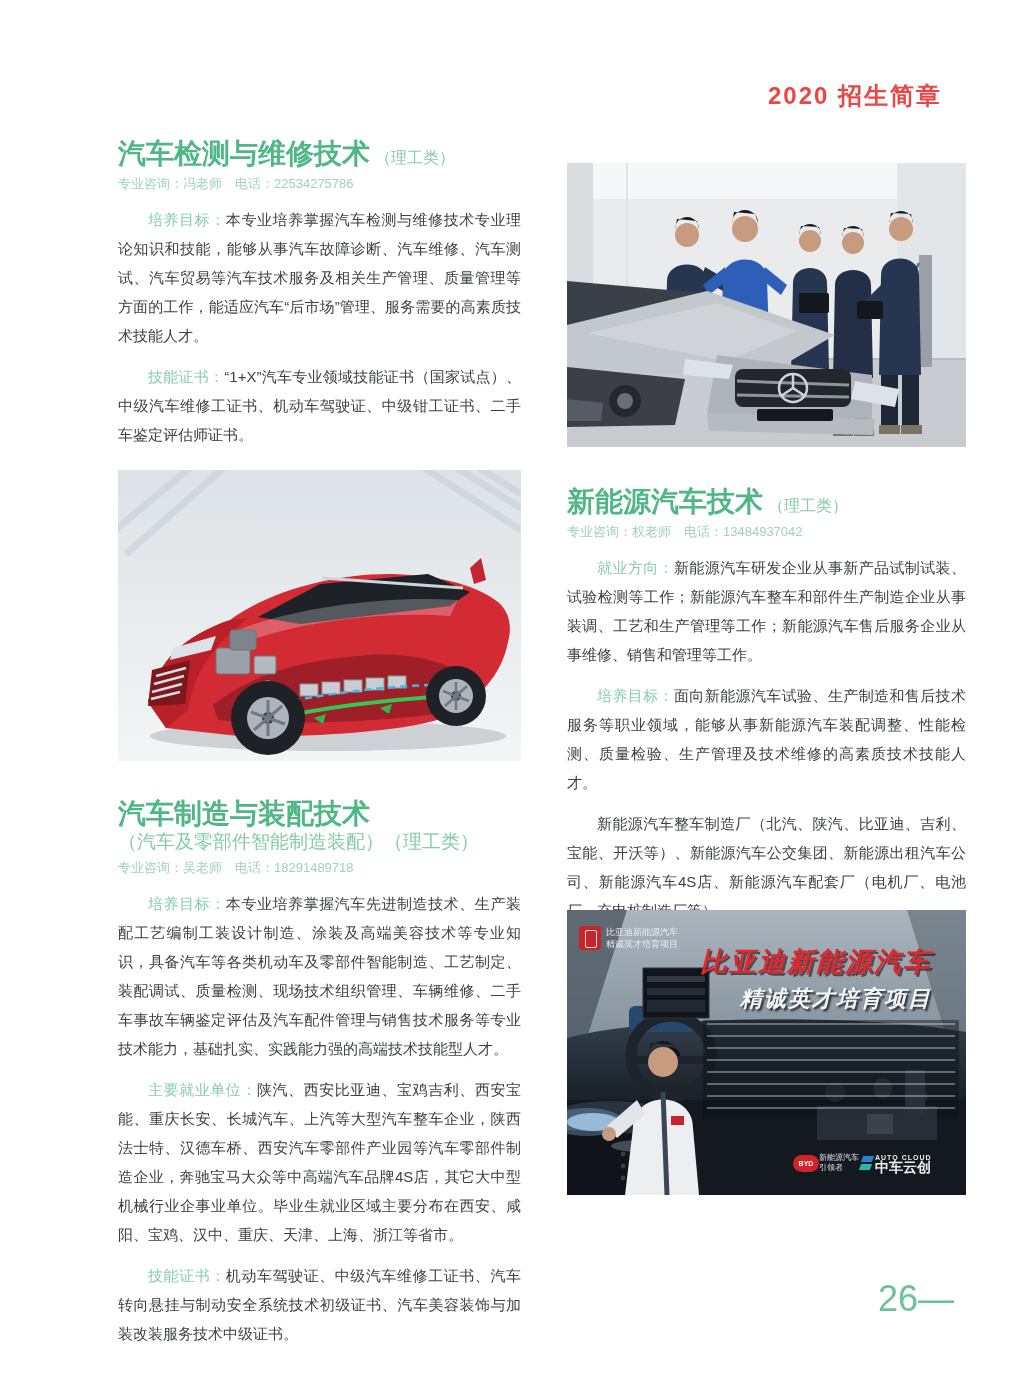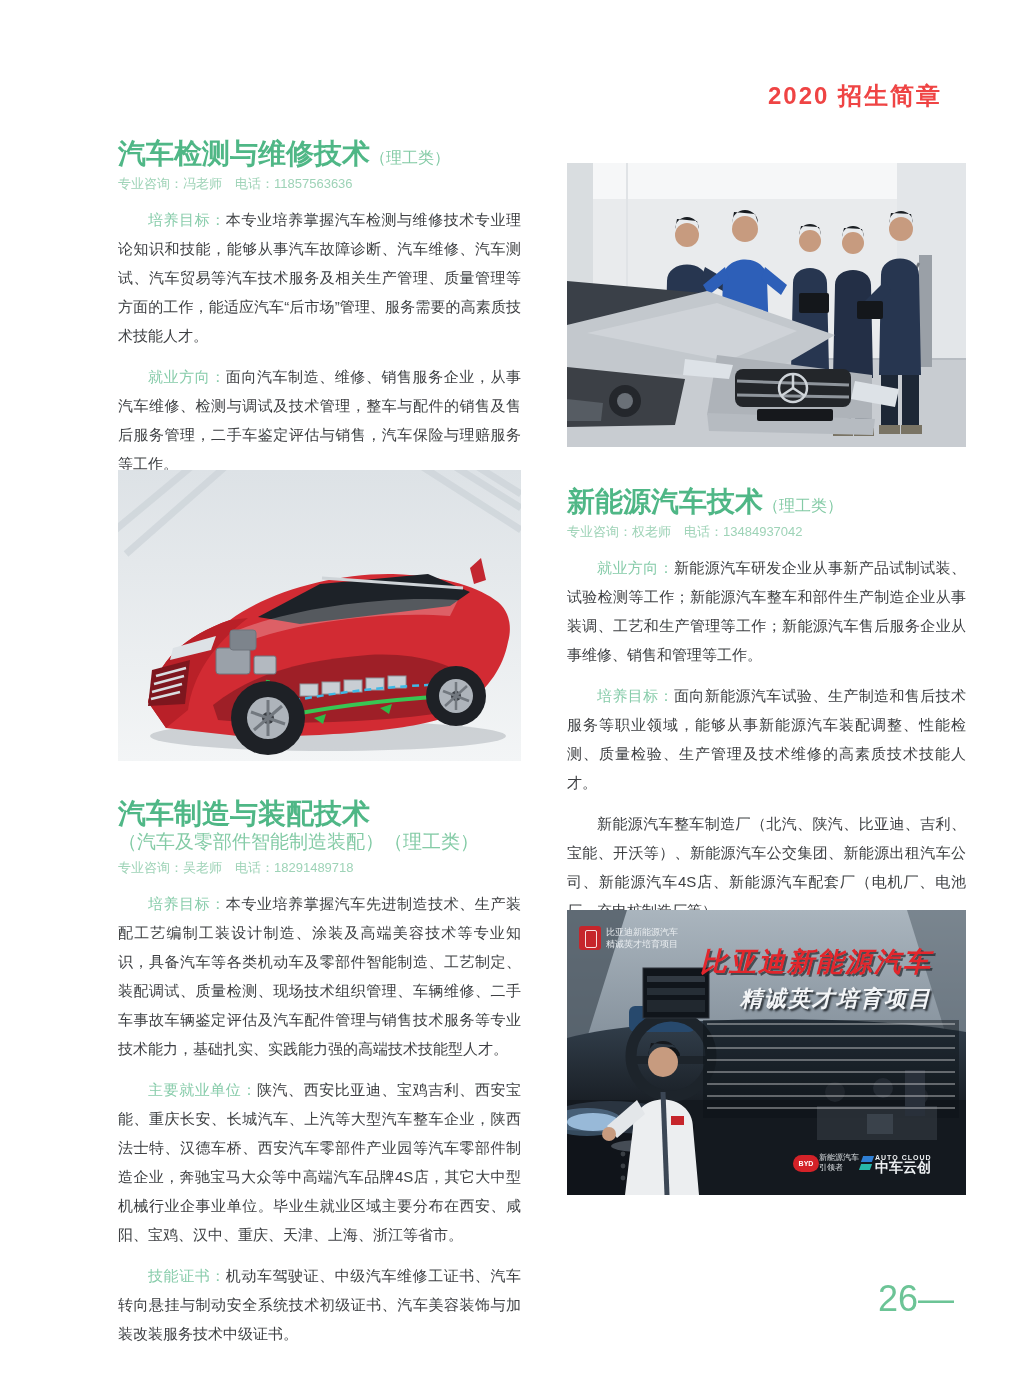--- a/index.html
+++ b/index.html
@@ -2,21 +2,21 @@
 <html><head>
 <meta charset="utf-8">
 <style>
   html,body{margin:0;padding:0;background:#ffffff;}
   .page{position:relative;width:1024px;height:1389px;background:#ffffff;overflow:hidden;
         font-family:"Liberation Sans","DejaVu Sans",sans-serif;}
   .brand{position:absolute;top:80px;left:768px;font-size:24px;font-weight:700;
          color:#ef4444;letter-spacing:2px;}
   .sec{position:absolute;}
   .sec-title{font-size:28px;font-weight:700;color:#4fb786;line-height:28px;}
-  .sec-suffix{font-size:16px;font-weight:400;color:#84cba6;}
+  .sec-suffix{font-size:16px;font-weight:400;color:#84cba6;margin-left:5px;}
   .sec-sub{font-size:19px;color:#84cba6;margin-top:3px;line-height:22px;}
   .contact{font-size:13px;color:#9ed3b7;margin-top:6px;}
   .para{font-size:15px;line-height:29px;color:#3e4043;text-align:justify;
         text-indent:2em;margin:12px 0 0 0;}
   .p-label{color:#87ccaa;}
   .figure{position:absolute;overflow:hidden;}
   .figure svg{display:block;}
   .page-num{position:absolute;left:878px;top:1278px;font-size:36px;color:#6cc496;}
   
   .ad-badge{position:absolute;left:12px;top:16px;display:flex;align-items:center;gap:5px;}
@@ -47,23 +47,22 @@
 <body>
 
 <div class="page">
 
   <div class="brand">2020 招生简章</div>
 
   <div class="sec" style="left:118px;top:140px;width:403px;">
     <div>
       <span class="sec-title">汽车检测与维修技术</span><span class="sec-suffix">（理工类）</span>
     </div>
-    <div class="contact">专业咨询：冯老师　电话：11857563636</div>
+    <div class="contact">专业咨询：冯老师　电话：22534275786</div>
     <p class="para"><span class="p-label">培养目标：</span><span>本专业培养掌握汽车检测与维修技术专业理论知识和技能，能够从事汽车故障诊断、汽车维修、汽车测试、汽车贸易等汽车技术服务及相关生产管理、质量管理等方面的工作，能适应汽车“后市场”管理、服务需要的高素质技术技能人才。</span></p>
-    <p class="para"><span class="p-label">就业方向：</span><span>面向汽车制造、维修、销售服务企业，从事汽车维修、检测与调试及技术管理，整车与配件的销售及售后服务管理，二手车鉴定评估与销售，汽车保险与理赔服务等工作。</span></p>
     <p class="para"><span class="p-label">技能证书：</span><span>“1+X”汽车专业领域技能证书（国家试点）、中级汽车维修工证书、机动车驾驶证、中级钳工证书、二手车鉴定评估师证书。</span></p>
   </div>
 
   <figure class="figure" style="left:118px;top:470px;width:403px;height:291px;margin:0;">
     <svg width="403" height="291" viewBox="0 0 403 291">
       <defs>
         <linearGradient id="suvbg" x1="0" y1="0" x2="0" y2="1">
           <stop offset="0" stop-color="#dde2e6"></stop>
             <stop offset="1" stop-color="#f3f5f6"></stop>
         </linearGradient>

